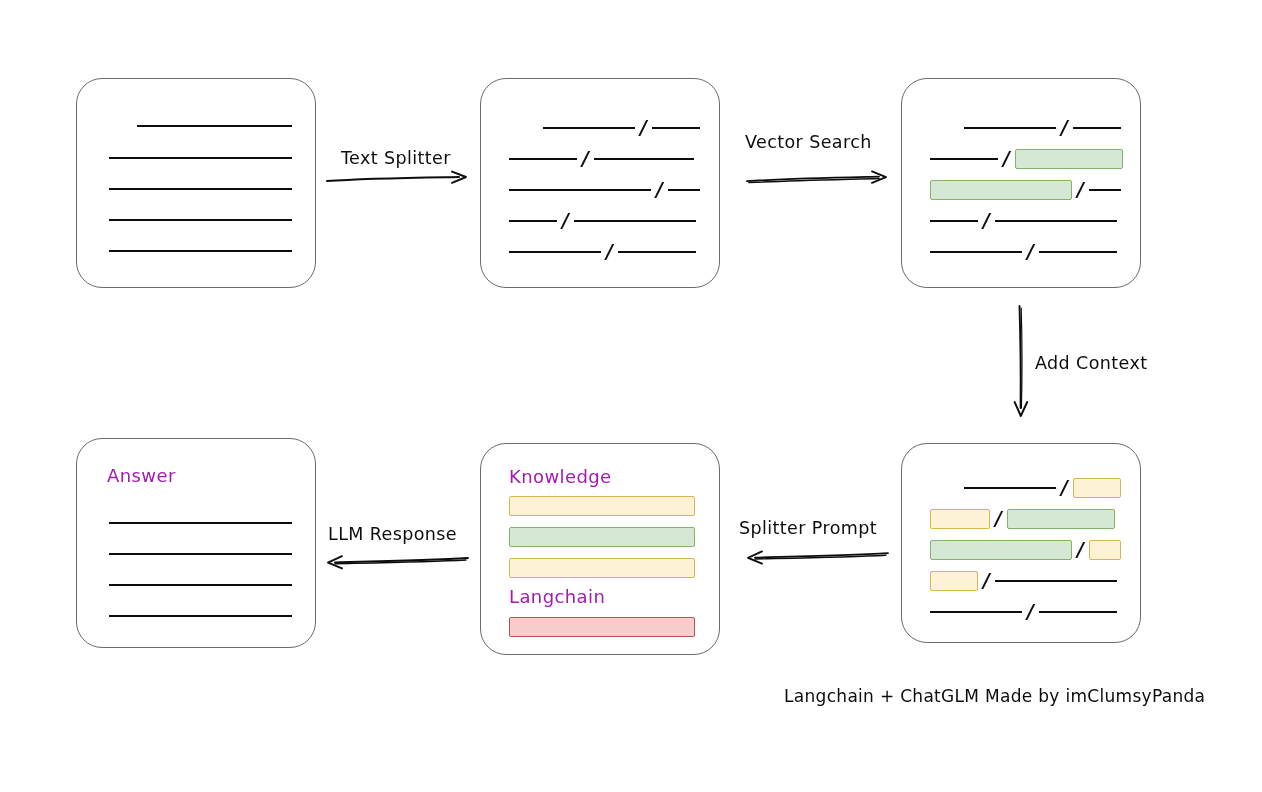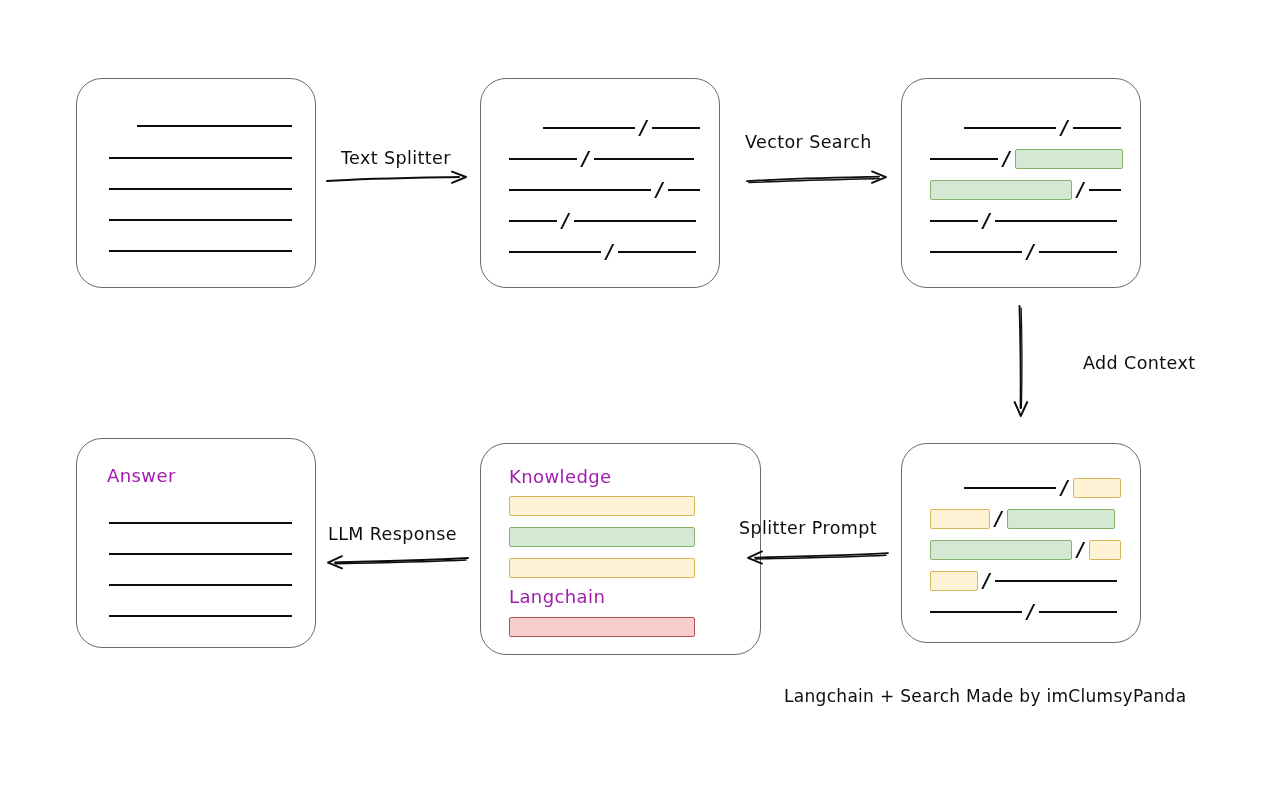--- a/index.html
+++ b/index.html
@@ -194,21 +194,21 @@
       <div class="slash">/</div>
       <div class="seg" style="width:122px;"></div>
     </div>
     <div class="line-row" style="left:28px; top:159px;">
       <div class="seg" style="width:92px;"></div>
       <div class="slash">/</div>
       <div class="seg" style="width:78px;"></div>
     </div>
   </div>
 
-  <div class="doc-box" style="left:480px; top:443px; width:281px; height:212px;">
+  <div class="doc-box" style="left:480px; top:443px; width:240px; height:212px;">
     <div class="box-title" style="left:28px; top:22px;">Knowledge</div>
     <div class="line-row" style="left:28px; top:53px;">
       <div class="seg fill yellow" style="width:186px;"></div>
     </div>
     <div class="line-row" style="left:28px; top:84px;">
       <div class="seg fill green" style="width:186px;"></div>
     </div>
     <div class="line-row" style="left:28px; top:115px;">
       <div class="seg fill yellow" style="width:186px;"></div>
     </div>
@@ -240,36 +240,36 @@
     <path d="M126,3.6 L140,9.0 L126,14.8" fill="none" stroke="#0d0d0d" stroke-width="1.9" stroke-linecap="round" stroke-linejoin="round"></path>
   </svg>
 
   <div class="hand-label" style="left:745px; top:132px;">Vector Search</div>
   <svg class="arrow-svg" style="left:746px; top:168px;" width="145" height="24" viewBox="0 0 145 24">
     <path d="M1,13.2 C42,10.4 98,9.4 133,8.6" fill="none" stroke="#0d0d0d" stroke-width="1.8" stroke-linecap="round"></path>
     <path d="M3,14.6 C44,12.6 100,11.4 133,10.4" fill="none" stroke="#0d0d0d" stroke-width="1.5" stroke-linecap="round"></path>
     <path d="M126,3.4 L140,9.2 L126,14.8" fill="none" stroke="#0d0d0d" stroke-width="1.9" stroke-linecap="round" stroke-linejoin="round"></path>
   </svg>
 
-  <div class="hand-label" style="left:1035px; top:353px;margin-left:48px;">Add Context</div>
+  <div class="hand-label" style="left:1035px; top:353px;">Add Context</div>
   <svg class="arrow-svg" style="left:1009px; top:305px;" width="26" height="114" viewBox="0 0 26 114">
     <path d="M10.5,1 C11.6,36 11.8,72 11.6,103" fill="none" stroke="#0d0d0d" stroke-width="1.9" stroke-linecap="round"></path>
     <path d="M12.2,3 C13.2,37 13.2,73 12.4,103" fill="none" stroke="#0d0d0d" stroke-width="1.2" stroke-linecap="round"></path>
     <path d="M5.6,97 L11.8,111 L18.2,97" fill="none" stroke="#0d0d0d" stroke-width="1.9" stroke-linecap="round" stroke-linejoin="round"></path>
   </svg>
 
   <div class="hand-label" style="left:739px; top:518px;">Splitter Prompt</div>
   <svg class="arrow-svg" style="left:740px; top:545px;" width="150" height="24" viewBox="0 0 150 24">
     <path d="M148,8.2 C110,10.2 52,11.6 15,12.6" fill="none" stroke="#0d0d0d" stroke-width="1.8" stroke-linecap="round"></path>
     <path d="M146,10.2 C108,12.2 50,13.2 15,14.0" fill="none" stroke="#0d0d0d" stroke-width="1.4" stroke-linecap="round"></path>
     <path d="M22,6.4 L8,12.8 L22,18.6" fill="none" stroke="#0d0d0d" stroke-width="1.9" stroke-linecap="round" stroke-linejoin="round"></path>
   </svg>
 
   <div class="hand-label" style="left:328px; top:524px;">LLM Response</div>
   <svg class="arrow-svg" style="left:320px; top:550px;" width="150" height="24" viewBox="0 0 150 24">
     <path d="M148,8.0 C110,10.0 52,11.4 15,12.4" fill="none" stroke="#0d0d0d" stroke-width="1.8" stroke-linecap="round"></path>
     <path d="M146,10.0 C108,12.0 50,13.0 15,13.8" fill="none" stroke="#0d0d0d" stroke-width="1.4" stroke-linecap="round"></path>
     <path d="M22,6.2 L8,12.6 L22,18.4" fill="none" stroke="#0d0d0d" stroke-width="1.9" stroke-linecap="round" stroke-linejoin="round"></path>
   </svg>
 
-  <div class="footer-text" style="left:784px; top:686px;">Langchain + Search Made by imClumsyPanda</div>
+  <div class="footer-text" style="left:784px; top:686px;">Langchain + ChatGLM Made by imClumsyPanda</div>
 
 </div>
 
 </body></html>

